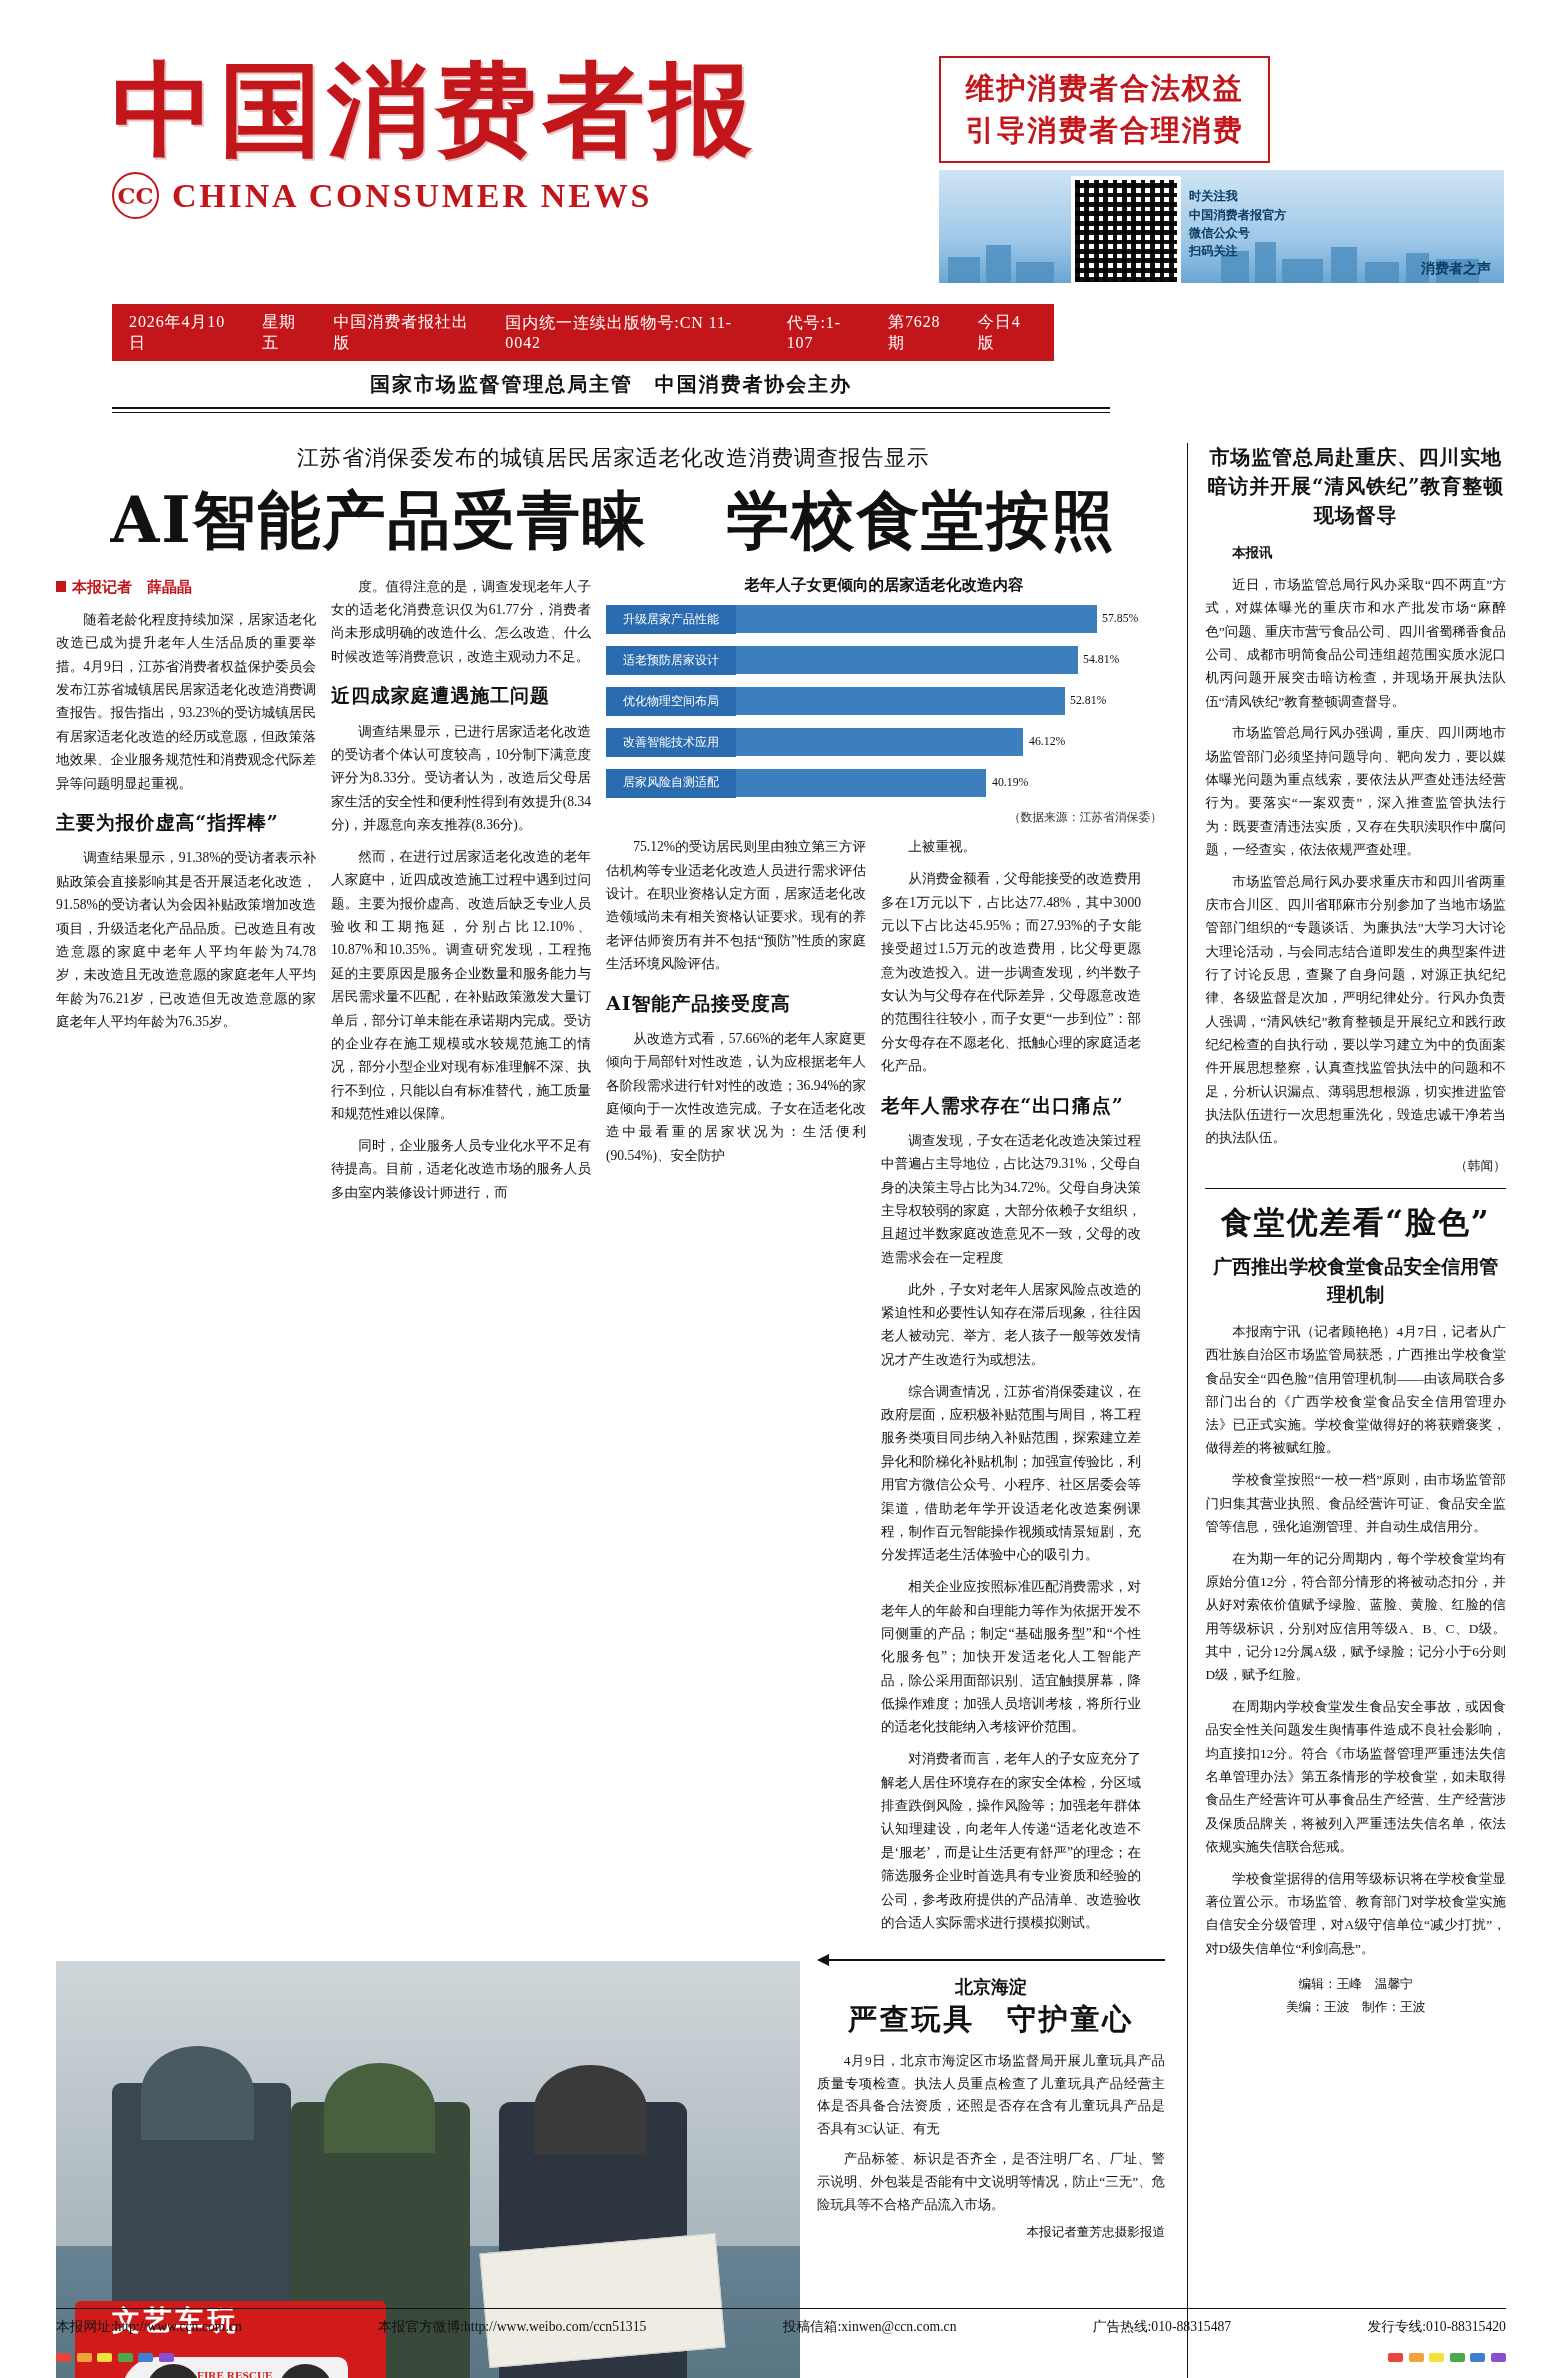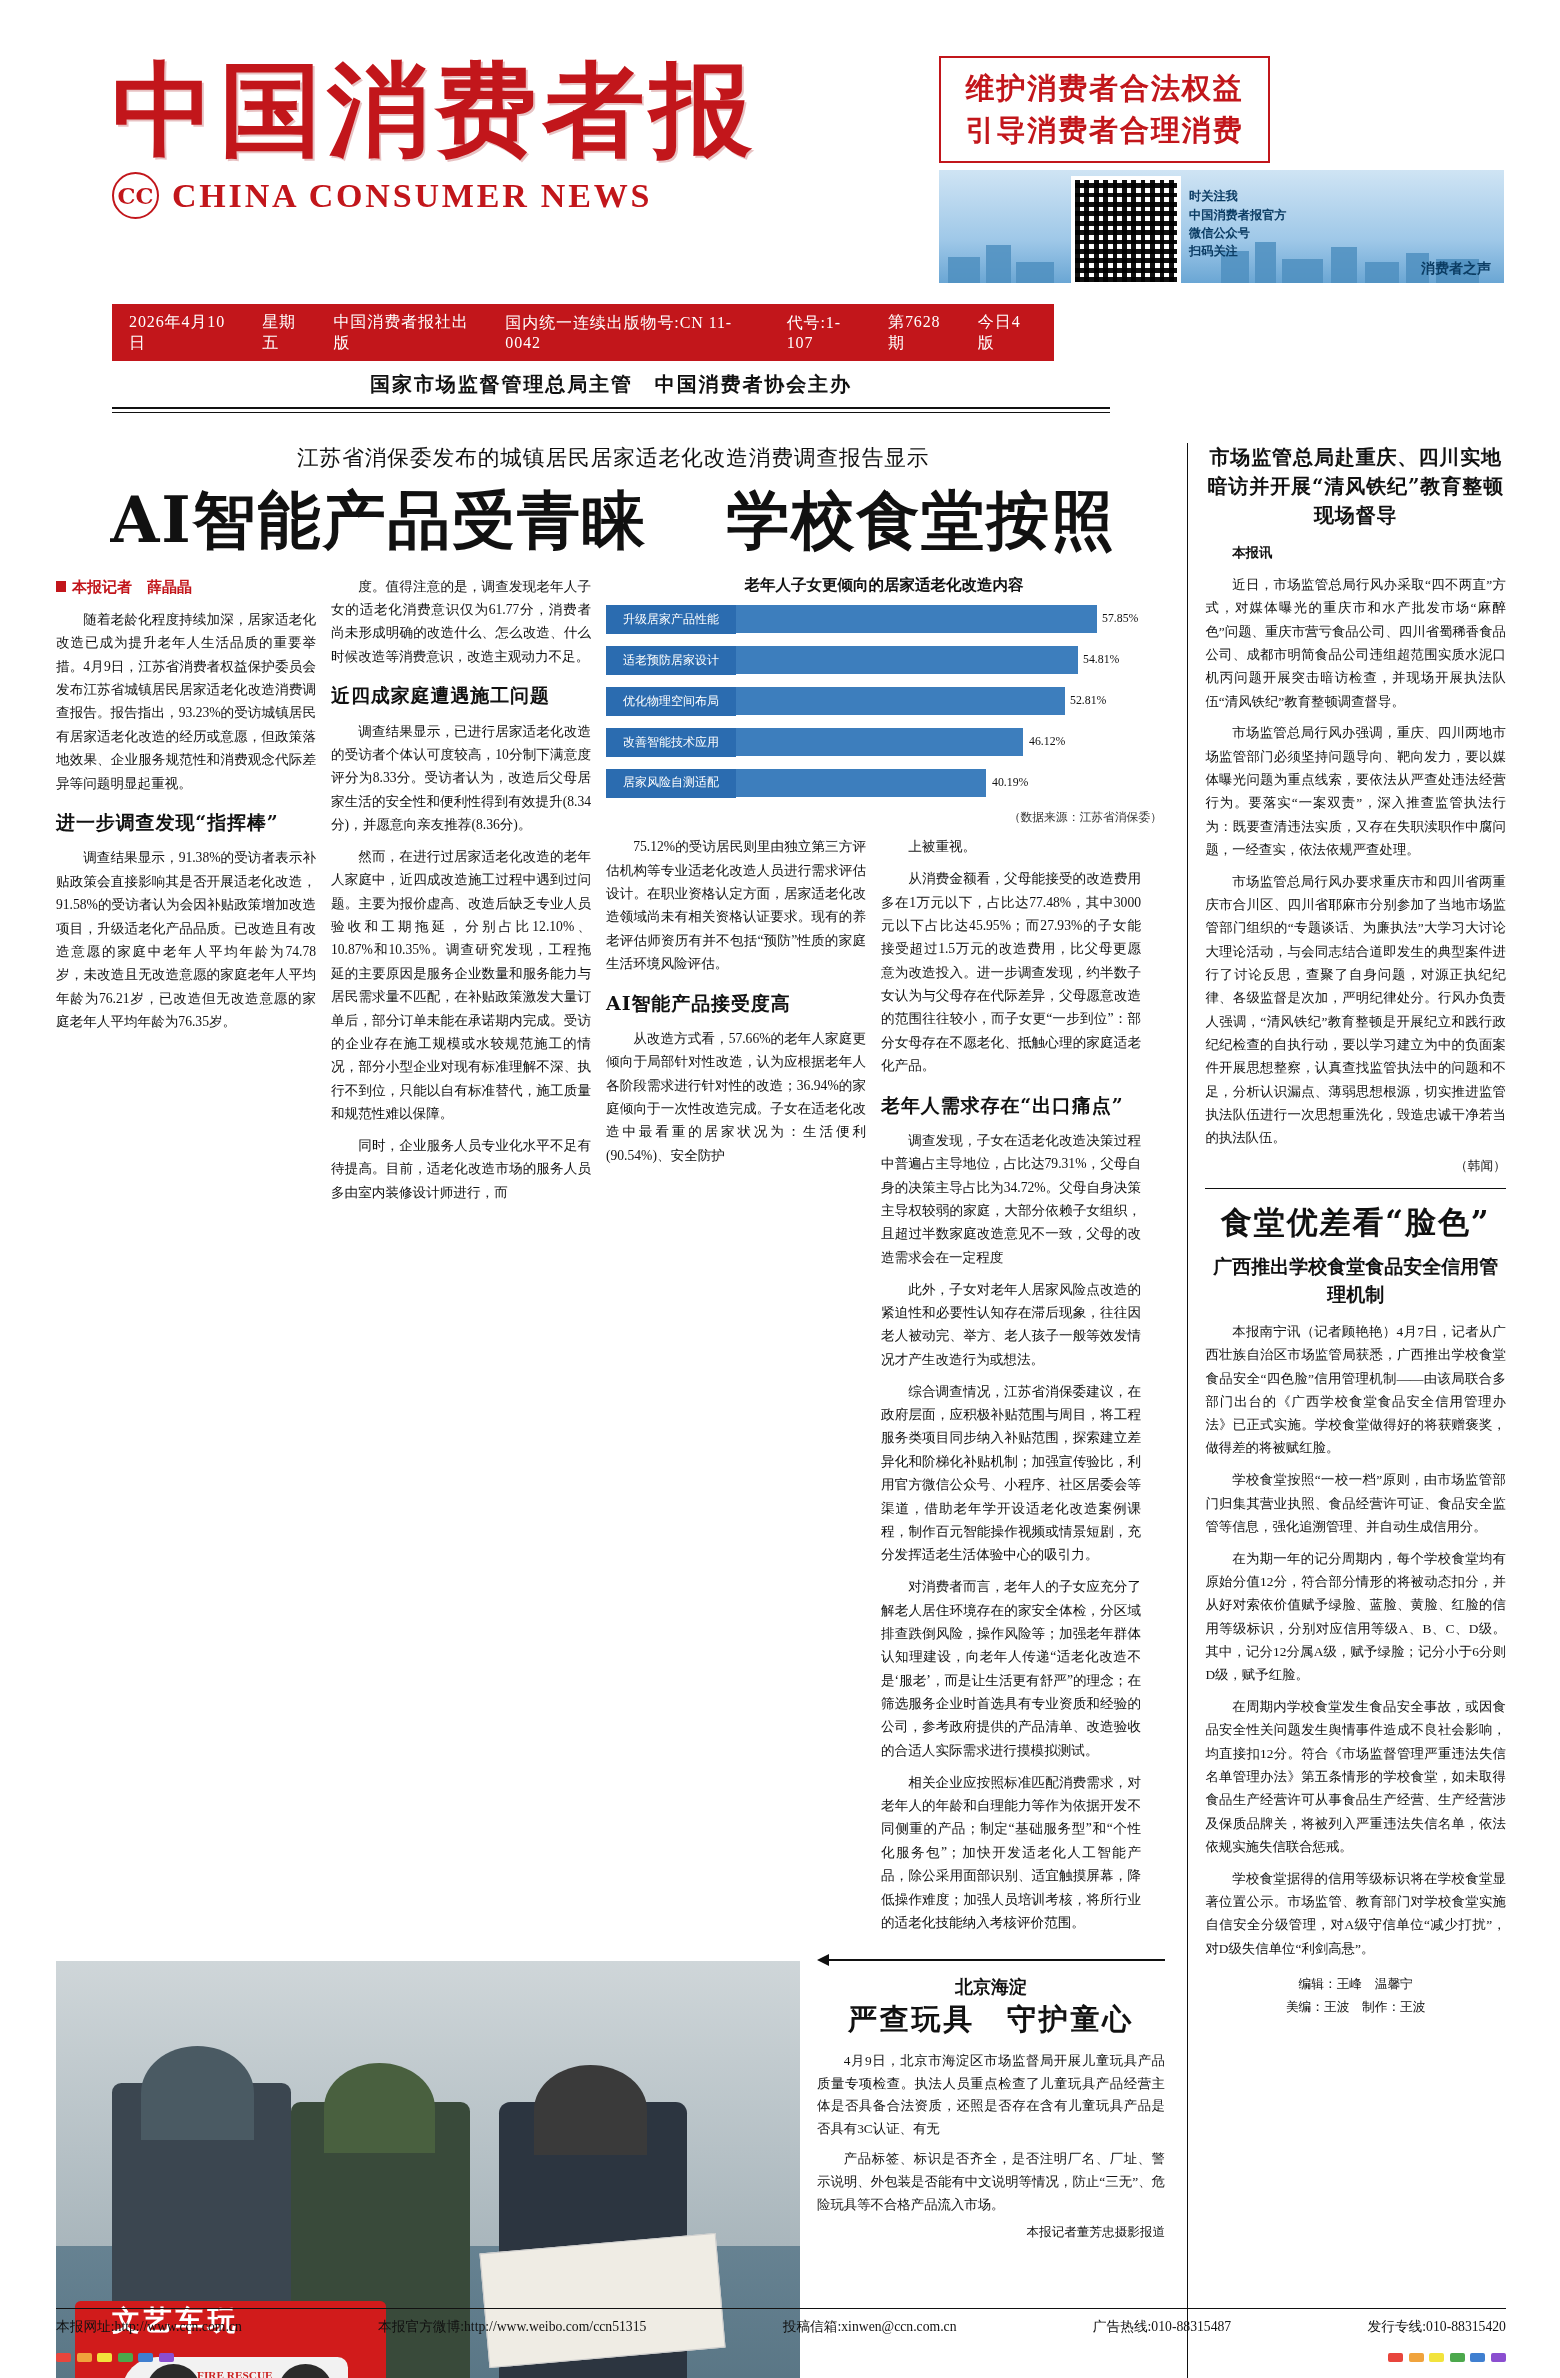--- a/index.html
+++ b/index.html
@@ -245,21 +245,21 @@
           <span>学校食堂按照</span>
         </div>
 
         <div class="art-cols">
 
           <div class="acol">
             <div class="byline">
               <span class="sq"></span><span>本报记者　薛晶晶</span>
             </div>
             <p>随着老龄化程度持续加深，居家适老化改造已成为提升老年人生活品质的重要举措。4月9日，江苏省消费者权益保护委员会发布江苏省城镇居民居家适老化改造消费调查报告。报告指出，93.23%的受访城镇居民有居家适老化改造的经历或意愿，但政策落地效果、企业服务规范性和消费观念代际差异等问题明显起重视。</p>
-            <div class="subhead">进一步调查发现“指挥棒”</div>
+            <div class="subhead">主要为报价虚高“指挥棒”</div>
             <p>调查结果显示，91.38%的受访者表示补贴政策会直接影响其是否开展适老化改造，91.58%的受访者认为会因补贴政策增加改造项目，升级适老化产品品质。已改造且有改造意愿的家庭中老年人平均年龄为74.78岁，未改造且无改造意愿的家庭老年人平均年龄为76.21岁，已改造但无改造意愿的家庭老年人平均年龄为76.35岁。</p>
           </div>
 
           <div class="acol">
             <p>度。值得注意的是，调查发现老年人子女的适老化消费意识仅为61.77分，消费者尚未形成明确的改造什么、怎么改造、什么时候改造等消费意识，改造主观动力不足。</p>
             <div class="subhead">近四成家庭遭遇施工问题</div>
             <p>调查结果显示，已进行居家适老化改造的受访者个体认可度较高，10分制下满意度评分为8.33分。受访者认为，改造后父母居家生活的安全性和便利性得到有效提升(8.34分)，并愿意向亲友推荐(8.36分)。</p>
             <p>然而，在进行过居家适老化改造的老年人家庭中，近四成改造施工过程中遇到过问题。主要为报价虚高、改造后缺乏专业人员验收和工期拖延，分别占比12.10%、10.87%和10.35%。调查研究发现，工程拖延的主要原因是服务企业数量和服务能力与居民需求量不匹配，在补贴政策激发大量订单后，部分订单未能在承诺期内完成。受访的企业存在施工规模或水较规范施工的情况，部分小型企业对现有标准理解不深、执行不到位，只能以自有标准替代，施工质量和规范性难以保障。</p>
             <p>同时，企业服务人员专业化水平不足有待提高。目前，适老化改造市场的服务人员多由室内装修设计师进行，而</p>
           </div>
@@ -313,22 +313,22 @@
                 <div class="subhead">AI智能产品接受度高</div>
                 <p>从改造方式看，57.66%的老年人家庭更倾向于局部针对性改造，认为应根据老年人各阶段需求进行针对性的改造；36.94%的家庭倾向于一次性改造完成。子女在适老化改造中最看重的居家状况为：生活便利(90.54%)、安全防护</p>
               </div>
               <div class="acol">
                 <p>上被重视。</p>
                 <p>从消费金额看，父母能接受的改造费用多在1万元以下，占比达77.48%，其中3000元以下占比达45.95%；而27.93%的子女能接受超过1.5万元的改造费用，比父母更愿意为改造投入。进一步调查发现，约半数子女认为与父母存在代际差异，父母愿意改造的范围往往较小，而子女更“一步到位”：部分女母存在不愿老化、抵触心理的家庭适老化产品。</p>
                 <div class="subhead">老年人需求存在“出口痛点”</div>
                 <p>调查发现，子女在适老化改造决策过程中普遍占主导地位，占比达79.31%，父母自身的决策主导占比为34.72%。父母自身决策主导权较弱的家庭，大部分依赖子女组织，且超过半数家庭改造意见不一致，父母的改造需求会在一定程度</p>
                 <p>此外，子女对老年人居家风险点改造的紧迫性和必要性认知存在滞后现象，往往因老人被动完、举方、老人孩子一般等效发情况才产生改造行为或想法。</p>
                 <p>综合调查情况，江苏省消保委建议，在政府层面，应积极补贴范围与周目，将工程服务类项目同步纳入补贴范围，探索建立差异化和阶梯化补贴机制；加强宣传验比，利用官方微信公众号、小程序、社区居委会等渠道，借助老年学开设适老化改造案例课程，制作百元智能操作视频或情景短剧，充分发挥适老生活体验中心的吸引力。</p>
+                <p>相关企业应按照标准匹配消费需求，对老年人的年龄和自理能力等作为依据开发不同侧重的产品；制定“基础服务型”和“个性化服务包”；加快开发适老化人工智能产品，除公采用面部识别、适宜触摸屏幕，降低操作难度；加强人员培训考核，将所行业的适老化技能纳入考核评价范围。</p>
                 <p>对消费者而言，老年人的子女应充分了解老人居住环境存在的家安全体检，分区域排查跌倒风险，操作风险等；加强老年群体认知理建设，向老年人传递“适老化改造不是‘服老’，而是让生活更有舒严”的理念；在筛选服务企业时首选具有专业资质和经验的公司，参考政府提供的产品清单、改造验收的合适人实际需求进行摸模拟测试。</p>
-                <p>相关企业应按照标准匹配消费需求，对老年人的年龄和自理能力等作为依据开发不同侧重的产品；制定“基础服务型”和“个性化服务包”；加快开发适老化人工智能产品，除公采用面部识别、适宜触摸屏幕，降低操作难度；加强人员培训考核，将所行业的适老化技能纳入考核评价范围。</p>
               </div>
             </div>
           </div>
         </div>
 
         <div style="display:flex;gap:17px;align-items:flex-start;margin-top:5.6px">
           <div class="photo ph-main">
             <div style="position:absolute;inset:0;background:linear-gradient(180deg,#9fb3bd 0%,#6f8a9a 40%,#53707f 100%)"></div>
             <div style="position:absolute;left:0;top:0;width:100%;height:58%;background:linear-gradient(180deg,#cfd6d9,#a9b6bc)"></div>
             <div style="position:absolute;left:56px;top:122px;width:179px;height:311px;background:#3b4650;border-radius:9.4px 9.4px 0 0"></div>

